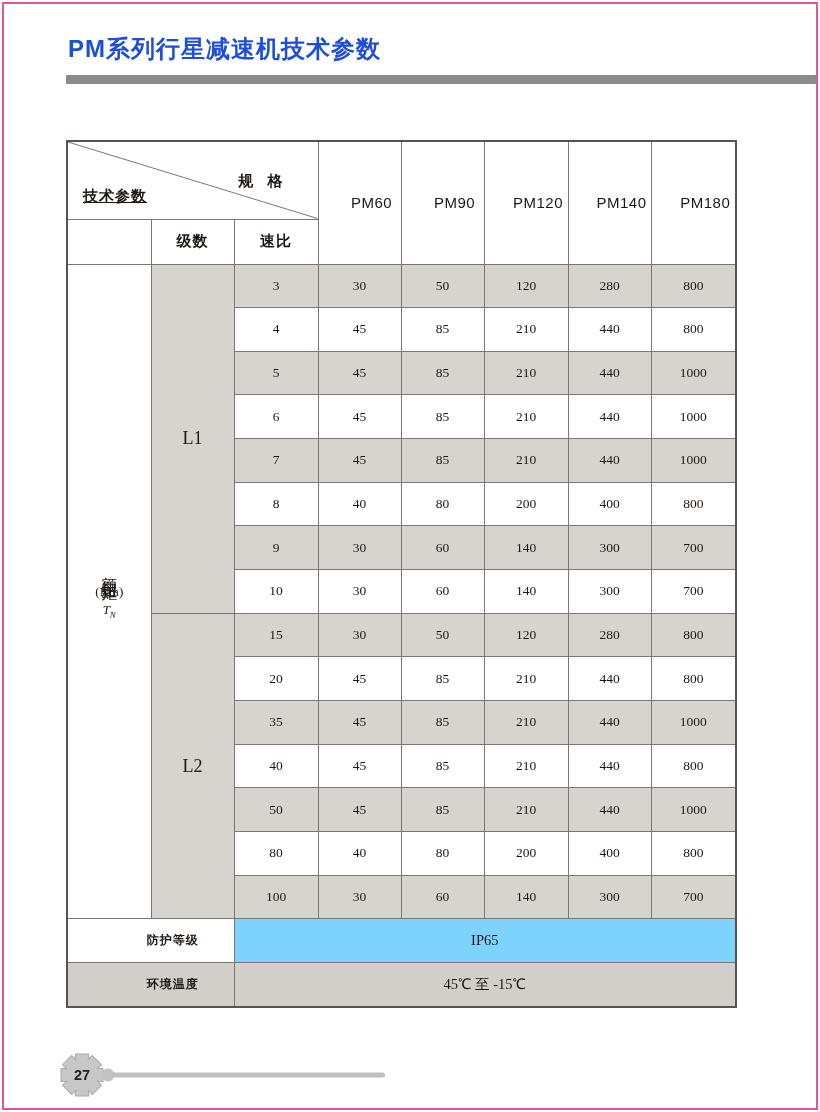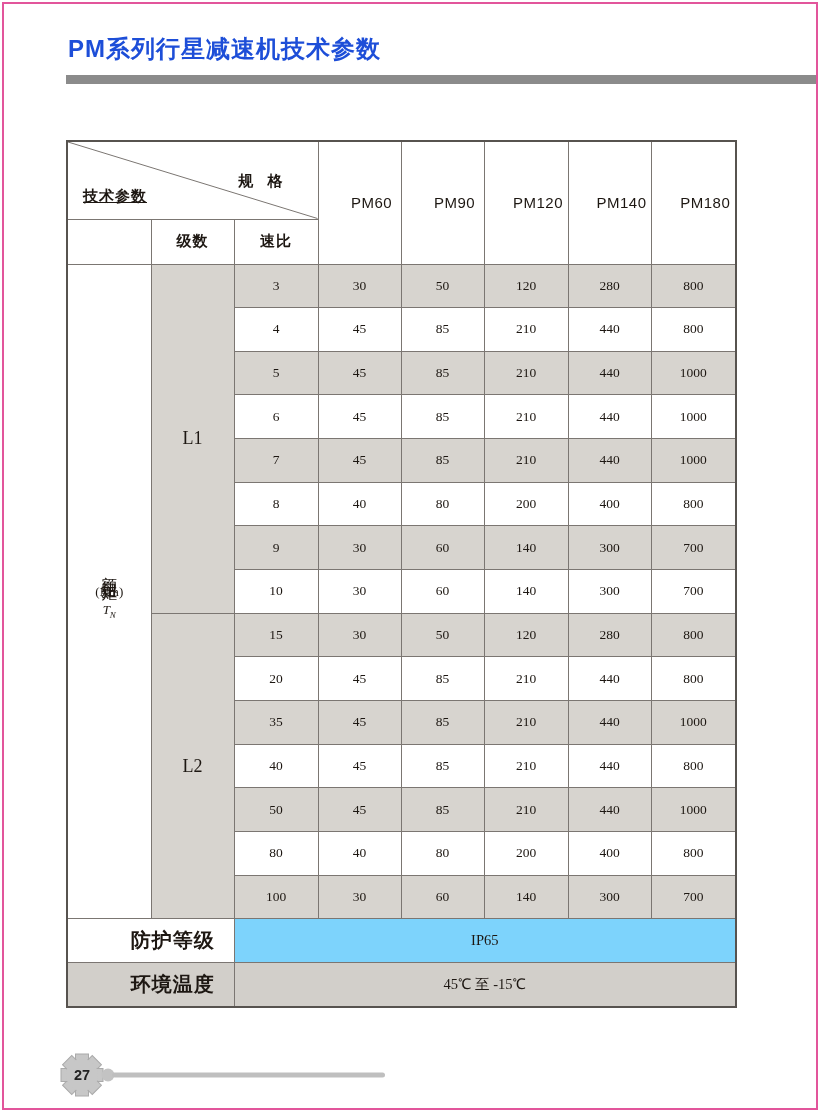--- a/index.html
+++ b/index.html
@@ -41,21 +41,21 @@
     font-family:"Liberation Serif",serif;font-size:16px;letter-spacing:3px;line-height:1;
   }
   .torque-u{font-family:"Liberation Serif",serif;font-size:13px;margin-top:8px;}
   .torque-s{font-family:"Liberation Serif",serif;font-size:13px;font-style:italic;margin-top:2px;}
   .torque-s sub{font-size:9px;}
 
   td.stage{background:#d7d4cf;font-family:"Liberation Serif",serif;font-size:18px;}
   td.num{font-family:"Liberation Serif",serif;font-size:13.5px;background:#ffffff;}
   tr.shade td.num{background:#d7d4cf;}
 
-  td.flabel{font-size:20px;font-weight:600;letter-spacing:1px;background:#ffffff;padding-left:44px;}
+  td.flabel{font-size:12px;font-weight:600;letter-spacing:1px;background:#ffffff;padding-left:44px;}
   td.fvalue{font-family:"Liberation Serif",serif;font-size:14.5px;background:#7dd3fc;}
   tr.fshade td{background:#d2cfca;}
 
   .page-footer-decor{position:absolute;left:58px;top:1052px;width:332px;height:46px;}
 </style>
 </head>
 <body>
 
 <div class="page-border"></div>
 

